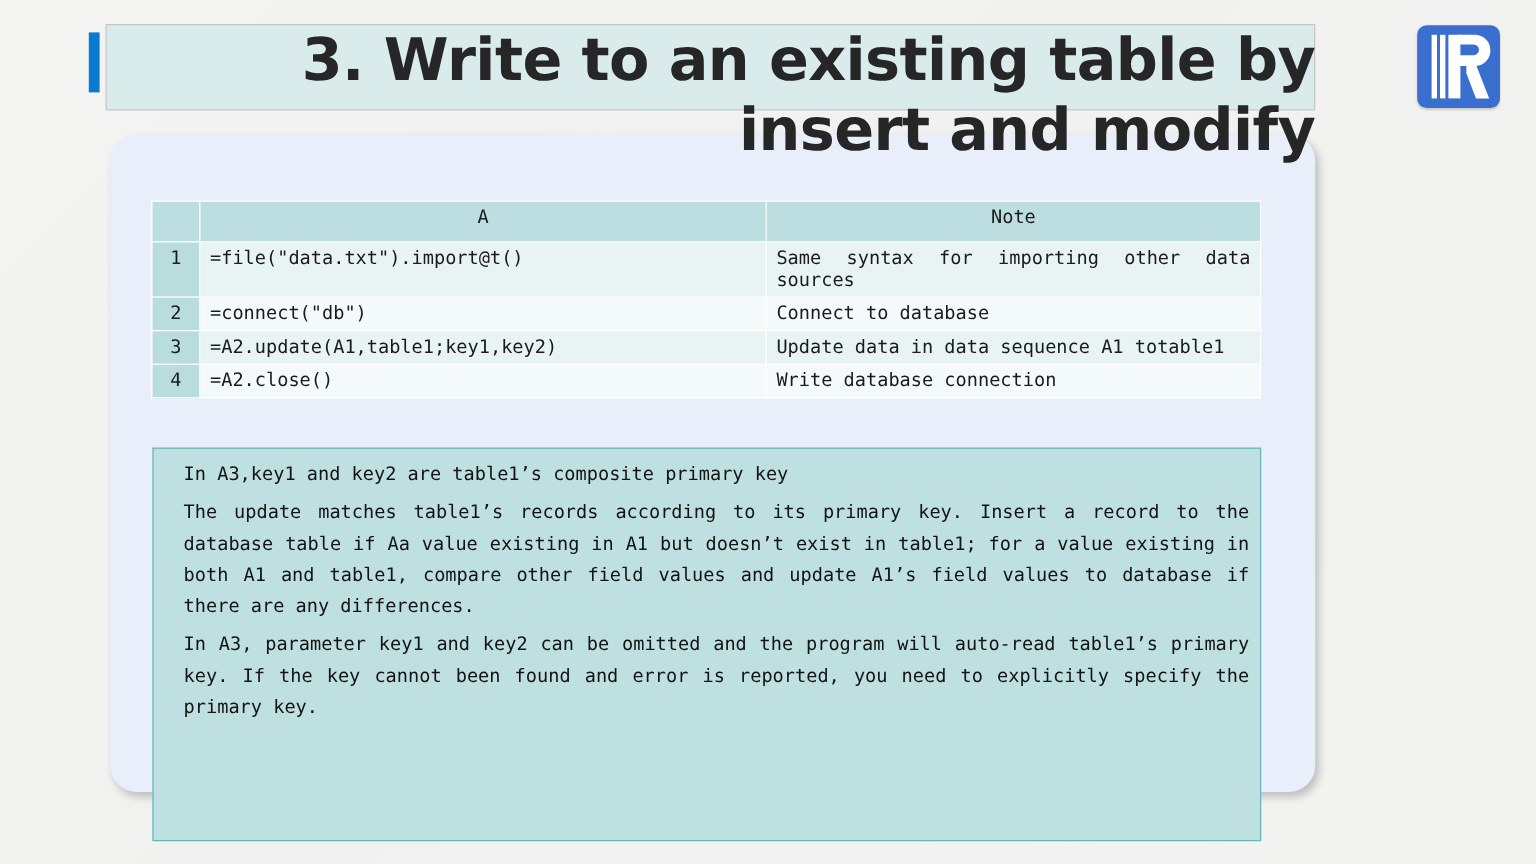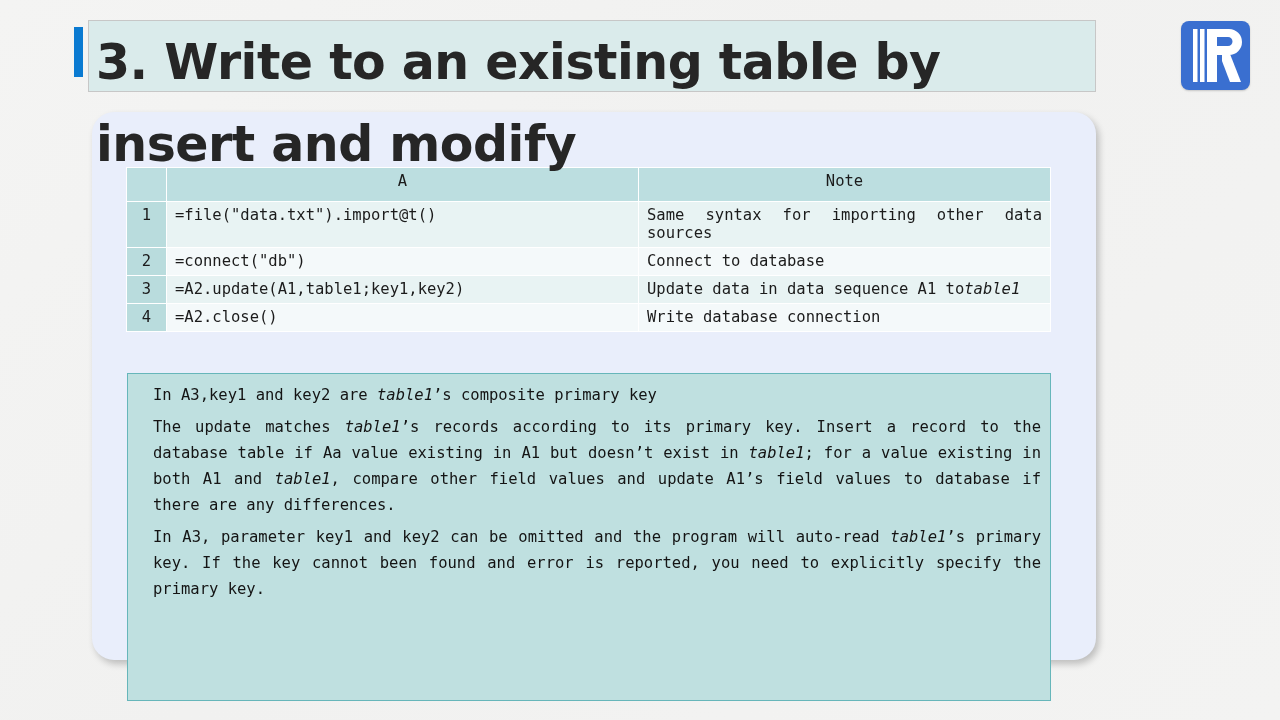--- a/index.html
+++ b/index.html
@@ -53,25 +53,26 @@
     box-sizing: border-box;
   }
   .title-text {
     position: absolute;
     left: 96px;
     top: 22px;
     width: 1000px;
     font-family: "DejaVu Sans", sans-serif;
     font-weight: bold;
     font-size: 49px;
-    line-height: 82px;
+    line-height: 58px;
     letter-spacing: -0.5px;
     color: #262626;
     white-space: pre-wrap;
     z-index: 5;
+    text-align: right;
   }
 
   
   .panel {
     position: absolute;
     left: 92px;
     top: 112px;
     width: 1004px;
     height: 548px;
     background: #e9eefb;
@@ -100,21 +101,21 @@
   .grid .col-idx { width: 40px; }
   .grid .col-a   { width: 472px; }
   .grid .col-n   { width: 412px; }
 
   .hdr-blank { background: #bcdee0; height: 24px; }
   .hdr       { background: #bcdee0; text-align: center; }
   .idx       { background: #b9dcdd; text-align: center; }
   .row-odd  td.body { background: #e8f3f3; }
   .row-even td.body { background: #f4f9fa; }
   .note-cell { text-align: justify; text-align-last: left; }
-  .ital { font-style: italic; }
+  .ital { }
 
   
   .notebox {
     position: absolute;
     left: 127px;
     top: 373px;
     width: 924px;
     height: 328px;
     box-sizing: border-box;
     background: #bfe0e0;

